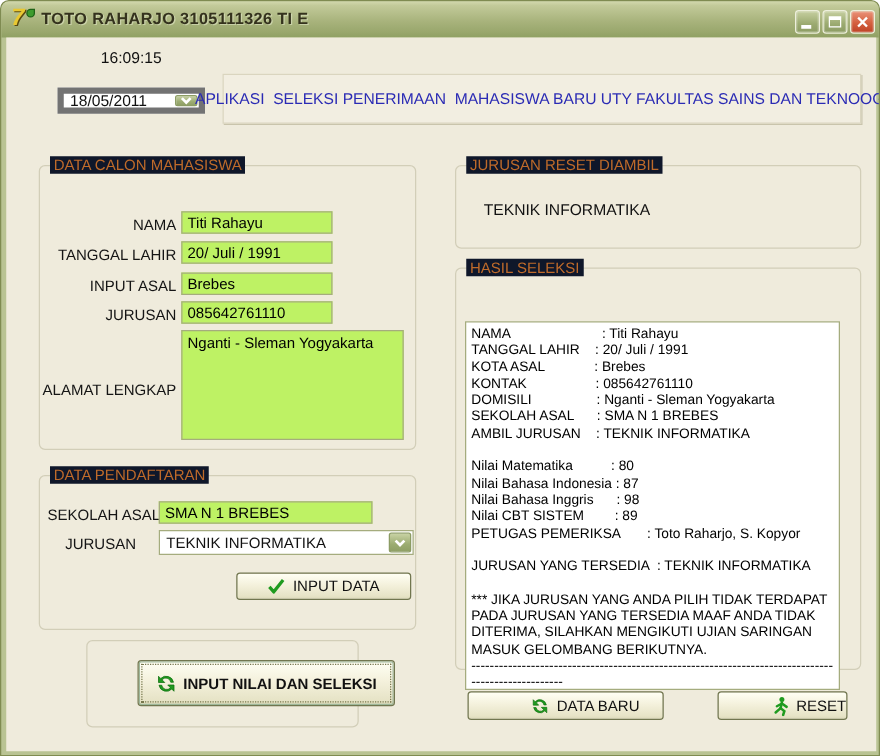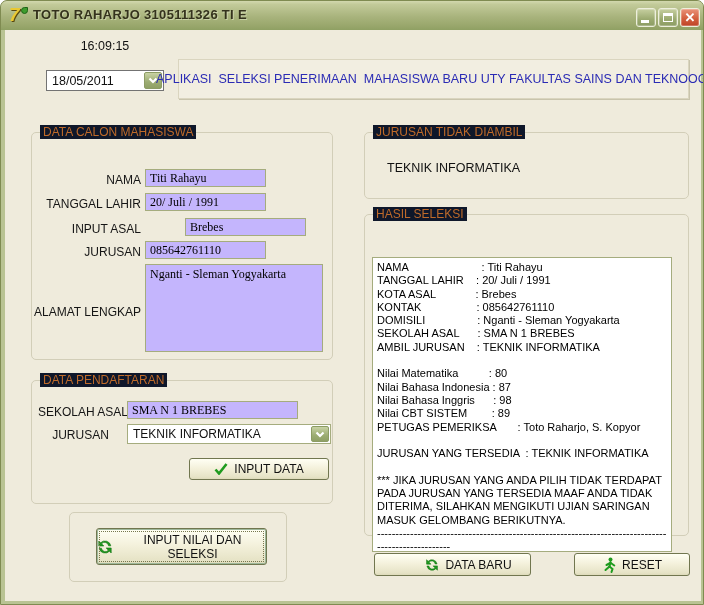--- a/index.html
+++ b/index.html
@@ -46,21 +46,21 @@
   .form {
     position:absolute; left:4px; top:29px; width:696px; height:571px;
     background:#EFEBDC;
   }
   .lbl { position:absolute; color:#151515; white-space:nowrap; }
 
   
   .time-label { position:absolute; left:41px; top:9px; width:118px; text-align:center; font-size:12.5px; }
   .date-combo {
     position:absolute; left:41px; top:40px; width:118px; height:21px;
-    background:#fff; border:1px solid #737373; display:flex; align-items:center;
+    background:#fff; border:5px solid #737373; display:flex; align-items:center;
   }
   .date-combo .val { padding-left:5px; font-size:12.5px; }
   .drop-btn {
     position:absolute; right:1px; top:1px; bottom:1px; width:18px; border-radius:2px;
     background:linear-gradient(#C8D2A4, #9CAC72 60%, #8FA065); border:1px solid #8C9C64;
     display:flex; align-items:center; justify-content:center; cursor:pointer;
   }
 
   
   .banner {
@@ -78,22 +78,22 @@
     position:absolute; top:-8px; left:8px; background:#0f172a; padding:0 3px;
     color:#BE6A2A; font-size:12px; white-space:nowrap;
   }
   .g-calon   { left:26px;  top:102px; width:302px; height:228px; }
   .g-pendaf  { left:26px;  top:350px; width:302px; height:124px; }
   .g-frame   { left:64px;  top:482px; width:218px; height:70px; }
   .g-jurusan { left:359px; top:102px; width:325px; height:67px; }
   .g-hasil   { left:359px; top:184px; width:325px; height:322px; }
 
   .tin {
-    position:absolute; background:#c4b5fd; border:1px solid #A5AC7E;
-    font-family:Liberation Serif, serif; font-size:12px; color:#000; padding:0 4px;
+    position:absolute; background:#bef264; border:1px solid #A5AC7E;
+    font-family:Liberation Sans, sans-serif; font-size:12px; color:#000; padding:0 4px;
     outline:none;
   }
   textarea.tin { resize:none; padding:2px 4px; line-height:14px; }
 
   
   .g-calon .row-label { width:109px; text-align:right; font-size:12px; }
 
   
   .combo {
     position:absolute; background:#fff; border:1px solid #A5AC7E; display:flex; align-items:center;
@@ -161,21 +161,21 @@
     <div class="group g-calon">
       <span class="gtitle">DATA CALON MAHASISWA</span>
 
       <div class="lbl row-label" style="left:0;top:40px;">NAMA</div>
       <input class="tin" style="left: 113px; top: 36px; width: 121px; height: 18px;" readonly="" value="Titi Rahayu">
 
       <div class="lbl row-label" style="left:0;top:64px;">TANGGAL LAHIR</div>
       <input class="tin" style="left: 113px; top: 60px; width: 121px; height: 18px;" readonly="" value="20/ Juli / 1991">
 
       <div class="lbl row-label" style="left:0;top:89px;">INPUT ASAL</div>
-      <input class="tin" style="left: 113px; top: 85px; width: 121px; height: 18px; margin-left: 40px;" readonly="" value="Brebes">
+      <input class="tin" style="left: 113px; top: 85px; width: 121px; height: 18px;" readonly="" value="Brebes">
 
       <div class="lbl row-label" style="left:0;top:112px;">JURUSAN</div>
       <input class="tin" style="left: 113px; top: 108px; width: 121px; height: 18px;" readonly="" value="085642761110">
 
       <div class="lbl row-label" style="left:0;top:172px;">ALAMAT LENGKAP</div>
       <textarea class="tin" style="left: 113px; top: 131px; width: 178px; height: 88px;" readonly="">Nganti - Sleman Yogyakarta</textarea>
     </div>
 
     <div class="group g-pendaf">
       <span class="gtitle">DATA PENDAFTARAN</span>
@@ -199,33 +199,33 @@
         <span class="icon">
           <svg width="14" height="12" viewBox="0 0 14 12">
               <path d="M1.5 6.5l3.5 4L12.5 1" stroke="#1F9B1F" stroke-width="2.6" fill="none"></path>
             </svg>
         </span>
         <span>INPUT DATA</span>
       </button>
     </div>
 
     <div class="group g-frame">
-      <button class="xp-btn focused" style="left:26px;top:15px;width:171px;height:37px;">
+      <button class="xp-btn focused" style="left:40px;top:15px;width:206px;height:37px;font-weight:bold;">
         <span class="icon">
           <svg width="16" height="16" viewBox="0 0 16 16">
             <path d="M13.8 6.8a6 6 0 0 0-10.2-3L1.8 2v5h5L4.6 4.8A4 4 0 0 1 11.6 6.8z" fill="#1F9B1F" stroke="#0D6E0D" stroke-width=".6"></path>
             <path d="M2.2 9.2a6 6 0 0 0 10.2 3l1.8 1.8V9h-5l2.2 2.2A4 4 0 0 1 4.4 9.2z" fill="#1F9B1F" stroke="#0D6E0D" stroke-width=".6"></path>
           </svg>
         </span>
         <span>INPUT NILAI DAN SELEKSI</span>
       </button>
     </div>
 
     <div class="group g-jurusan">
-      <span class="gtitle">JURUSAN TIDAK DIAMBIL</span>
+      <span class="gtitle">JURUSAN RESET DIAMBIL</span>
       <div class="static-big" style="left:22px;top:28px;">TEKNIK INFORMATIKA</div>
     </div>
 
     <div class="group g-hasil">
       <span class="gtitle">HASIL SELEKSI</span>
       <div class="memo">NAMA                        : Titi Rahayu
 TANGGAL LAHIR    : 20/ Juli / 1991
 KOTA ASAL             : Brebes
 KONTAK                  : 085642761110
 DOMISILI                 : Nganti - Sleman Yogyakarta
@@ -250,21 +250,21 @@
     <button class="xp-btn" style="left:369px;top:523px;width:157px;height:23px;padding-left:32px;">
       <span class="icon">
         <svg width="14" height="14" viewBox="0 0 16 16">
           <path d="M13.8 6.8a6 6 0 0 0-10.2-3L1.8 2v5h5L4.6 4.8A4 4 0 0 1 11.6 6.8z" fill="#1F9B1F" stroke="#0D6E0D" stroke-width=".6"></path>
           <path d="M2.2 9.2a6 6 0 0 0 10.2 3l1.8 1.8V9h-5l2.2 2.2A4 4 0 0 1 4.4 9.2z" fill="#1F9B1F" stroke="#0D6E0D" stroke-width=".6"></path>
         </svg>
       </span>
       <span>DATA BARU</span>
     </button>
 
-    <button class="xp-btn" style="left:569px;top:523px;width:116px;height:23px;">
+    <button class="xp-btn" style="left:569px;top:523px;width:104px;height:23px;justify-content:flex-end;">
       <span class="icon">
         <svg width="14" height="16" viewBox="0 0 14 16">
           <circle cx="8.5" cy="2.5" r="2" fill="#1F9B1F"></circle>
           <g stroke="#1F9B1F" stroke-width="2" fill="none" stroke-linecap="round">
             <path d="M8.5 5L7.5 9.5"></path>
             <path d="M7.5 9.5L3.5 13"></path>
             <path d="M7.5 9.5l3 2.5-1 3"></path>
             <path d="M8.2 6L4.5 8"></path>
             <path d="M8.8 6l3.5 2.5"></path>
           </g>

